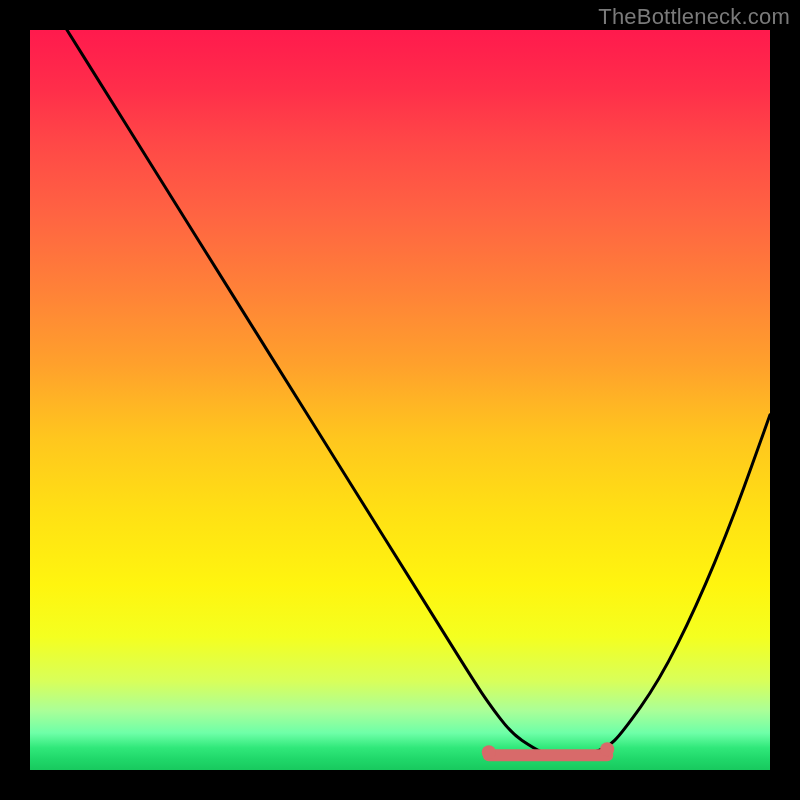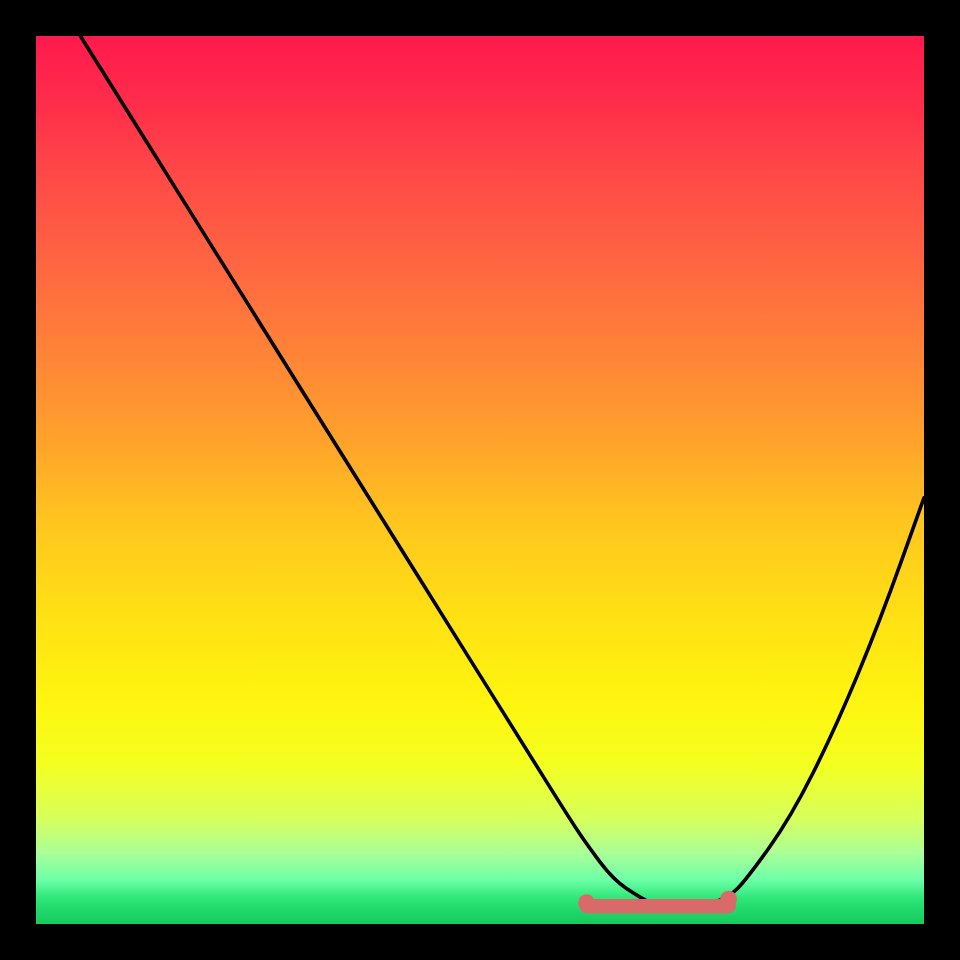--- a/index.html
+++ b/index.html
@@ -67,20 +67,21 @@
     fill: none;
     stroke: #d86a6a;
     stroke-width: 12;
     stroke-linecap: round;
   }
 </style>
 </head>
 <body>
 
 <div class="chart-container">
+  <div class="watermark">TheBottleneck.com</div>
   <div class="plot-area"></div>
   <svg class="overlay" viewBox="0 0 740 740">
     <path id="main-curve" class="curve-path" d="M 37.0 0.0 Q 37.0 0.0 55.5 29.6 Q 74.0 59.2 92.5 88.8 Q 111.0 118.4 129.5 148.0 Q 148.0 177.6 166.5 207.2 Q 185.0 236.8 203.5 266.4 Q 222.0 296.0 240.5 325.6 Q 259.0 355.2 277.5 384.8 Q 296.0 414.4 314.5 444.0 Q 333.0 473.6 351.5 503.2 Q 370.0 532.8 388.5 562.4 Q 407.0 592.0 425.5 621.6 Q 444.0 651.2 451.4 662.3 Q 458.8 673.4 469.9 688.2 Q 481.0 703.0 492.1 710.4 Q 503.2 717.8 510.6 721.5 Q 518.0 725.2 525.4 725.2 Q 532.8 725.2 543.9 725.2 Q 555.0 725.2 566.1 721.5 Q 577.2 717.8 584.6 710.4 Q 592.0 703.0 610.5 677.1 Q 629.0 651.2 647.5 614.2 Q 666.0 577.2 684.5 532.8 Q 703.0 488.4 721.5 436.6 T 740.0 384.8"></path>
     <path id="trough-bar" class="marker-bar" d="M 458.8 725.2 L 577.2 725.2"></path>
     <circle id="trough-dot-start" class="marker-dot" r="7" cx="458.8" cy="722.2"></circle>
     <circle id="trough-dot-end" class="marker-dot" r="7" cx="577.2" cy="719.2"></circle>
   </svg>
 </div>
 
 </body></html>

